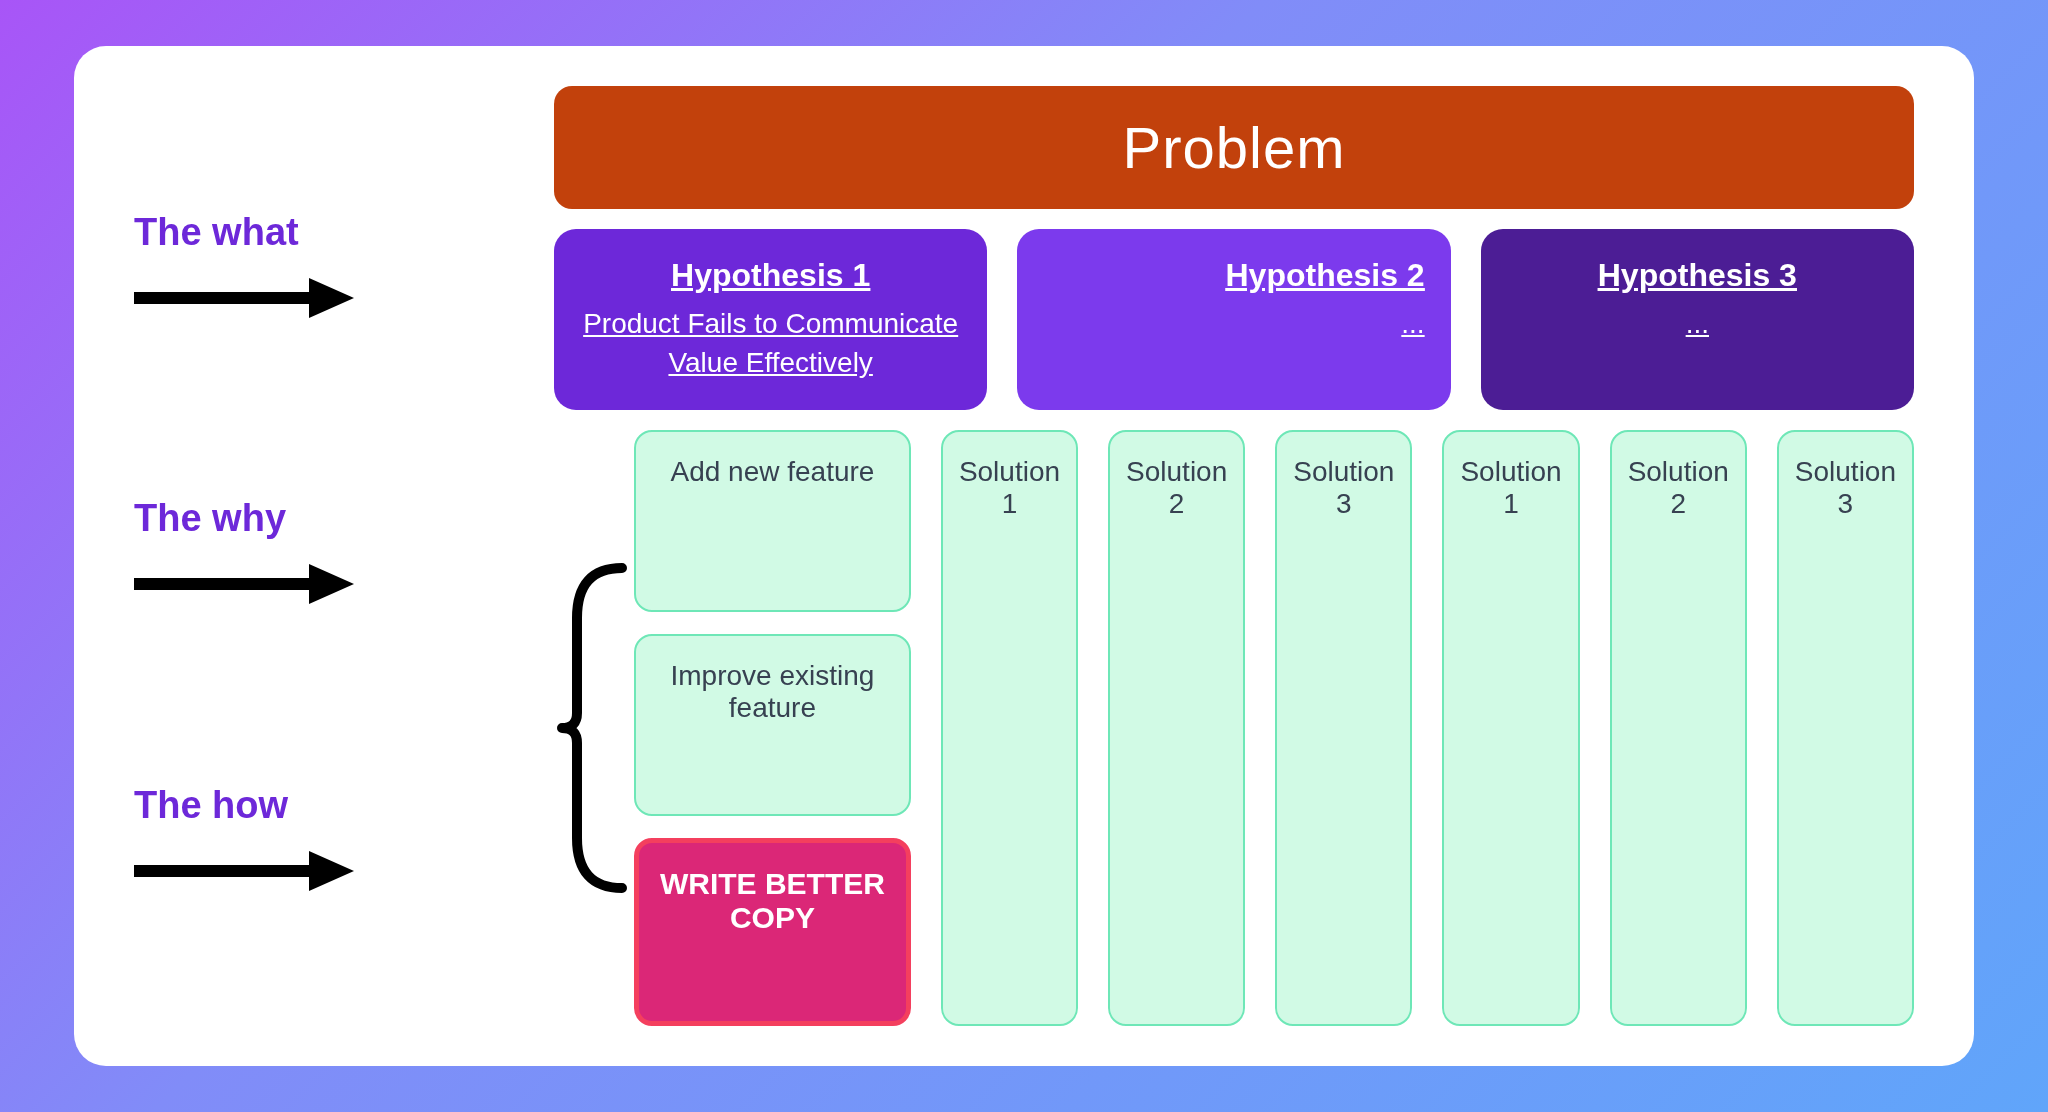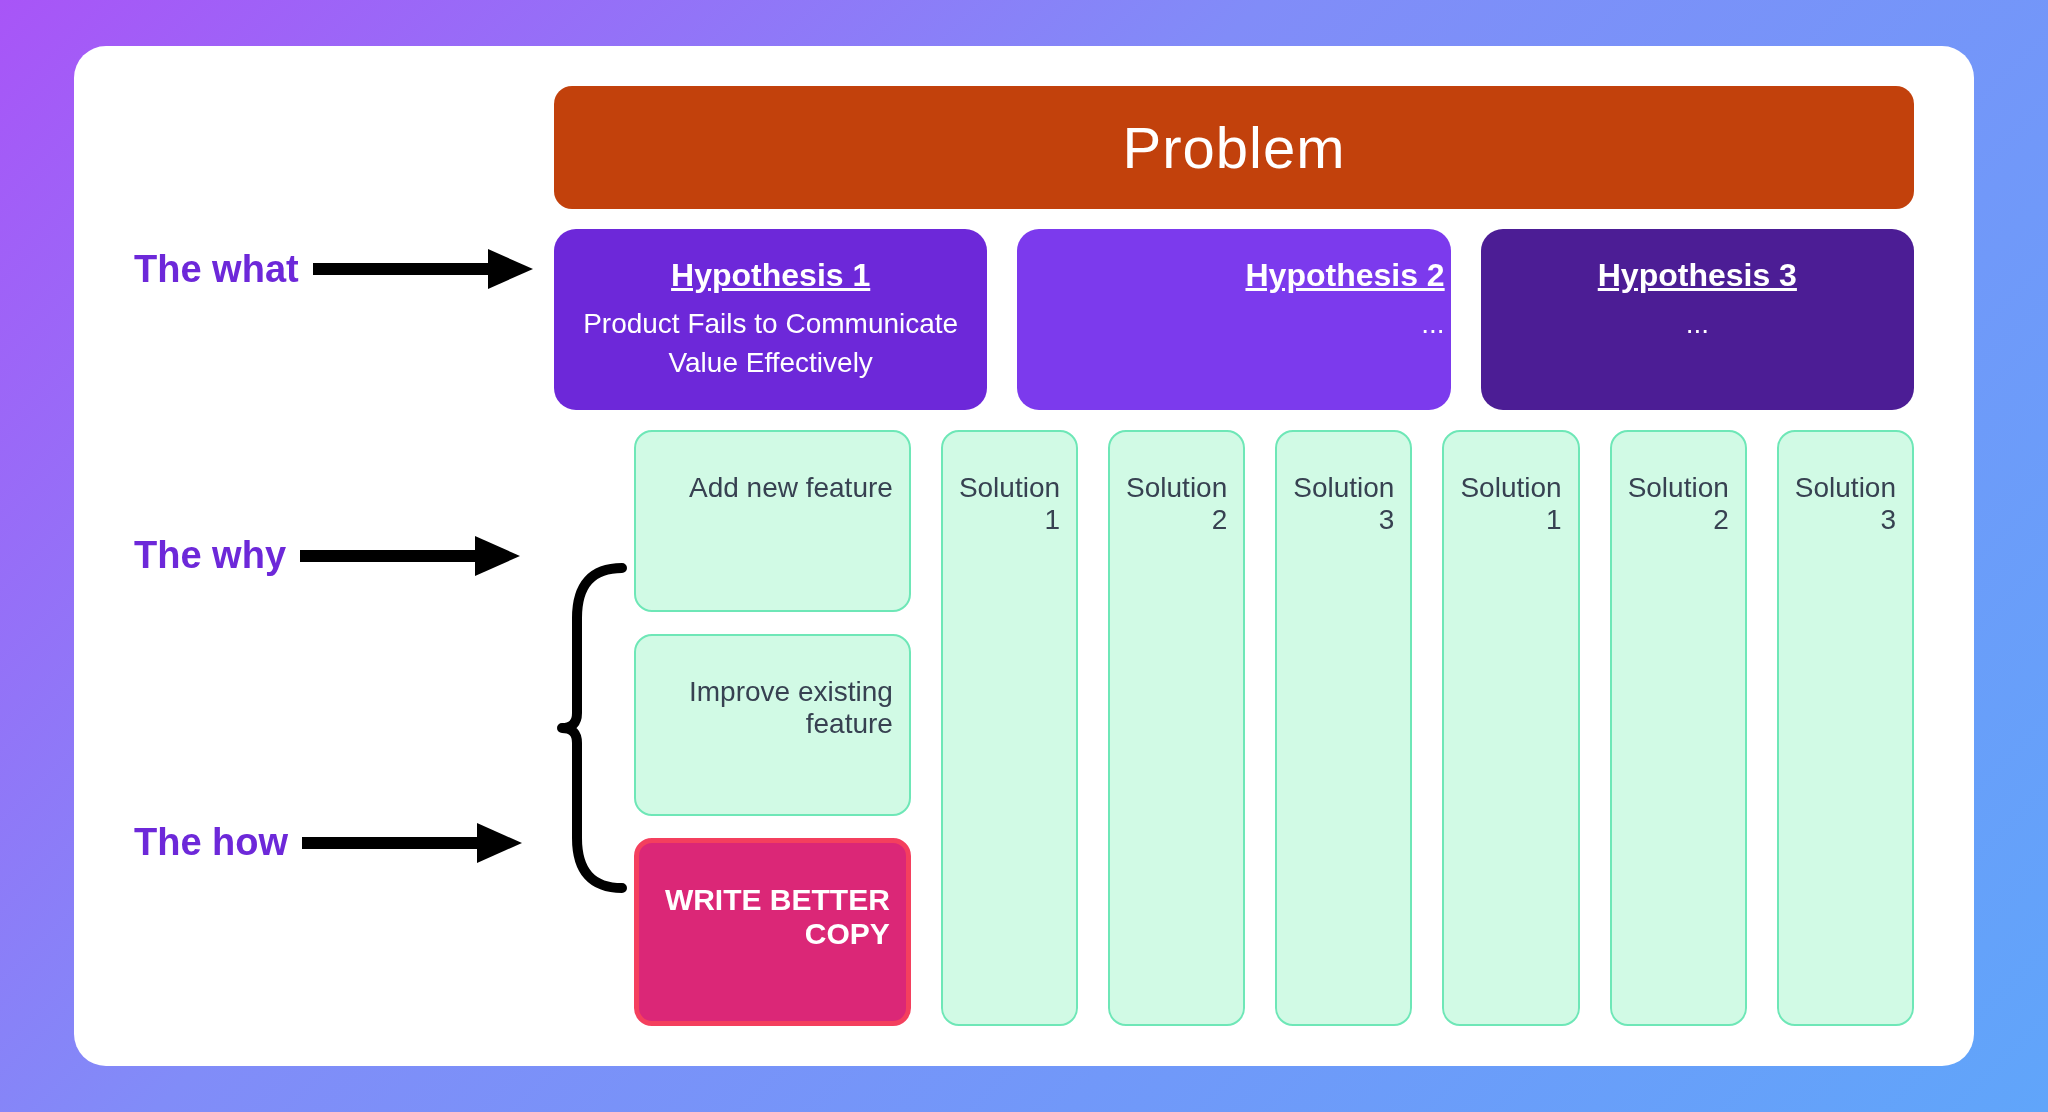--- a/index.html
+++ b/index.html
@@ -33,22 +33,22 @@
       width: 420px;
       display: flex;
       flex-direction: column;
       justify-content: space-around;
       padding: 40px 0;
       flex-shrink: 0;
     }
 
     .label-row {
       display: flex;
-      flex-direction: row;
-      align-items: center;
+      flex-direction: column;
+      align-items: flex-start;
       gap: 14px;
     }
 
     .label-text {
       font-size: 38px;
       font-weight: 900;
       color: #6d28d9;
     }
 
     .arrow-svg {
@@ -64,23 +64,24 @@
       padding: 28px 0;
       color: white;
       font-size: 58px;
       font-weight: 400;
       letter-spacing: 1px;
     }
 
     
     .hyp-box {
       border-radius: 22px;
-      padding: 28px 6px;
+      padding: 28px 26px;
       text-align: center;
       color: white;
+      text-decoration: underline;
     }
 
     .hyp-box-1 {
       background: #6d28d9;
     }
 
     .hyp-box-2 {
       background: #7c3aed;
       text-align: right;
     }
@@ -98,22 +99,22 @@
 
     .hyp-subtitle {
       font-size: 28px;
       font-weight: 400;
       line-height: 1.4;
     }
 
     
     .sol-box {
       border-radius: 18px;
-      padding: 40px 16px;
-      text-align: right;
+      padding: 24px 16px;
+      text-align: center;
       font-size: 28px;
       color: #374151;
       background: #d1fae5;
       border: 2px solid #6ee7b7;
       flex: 1;
     }
 
     .sol-box-special {
       background: #db2777;
       color: white;

